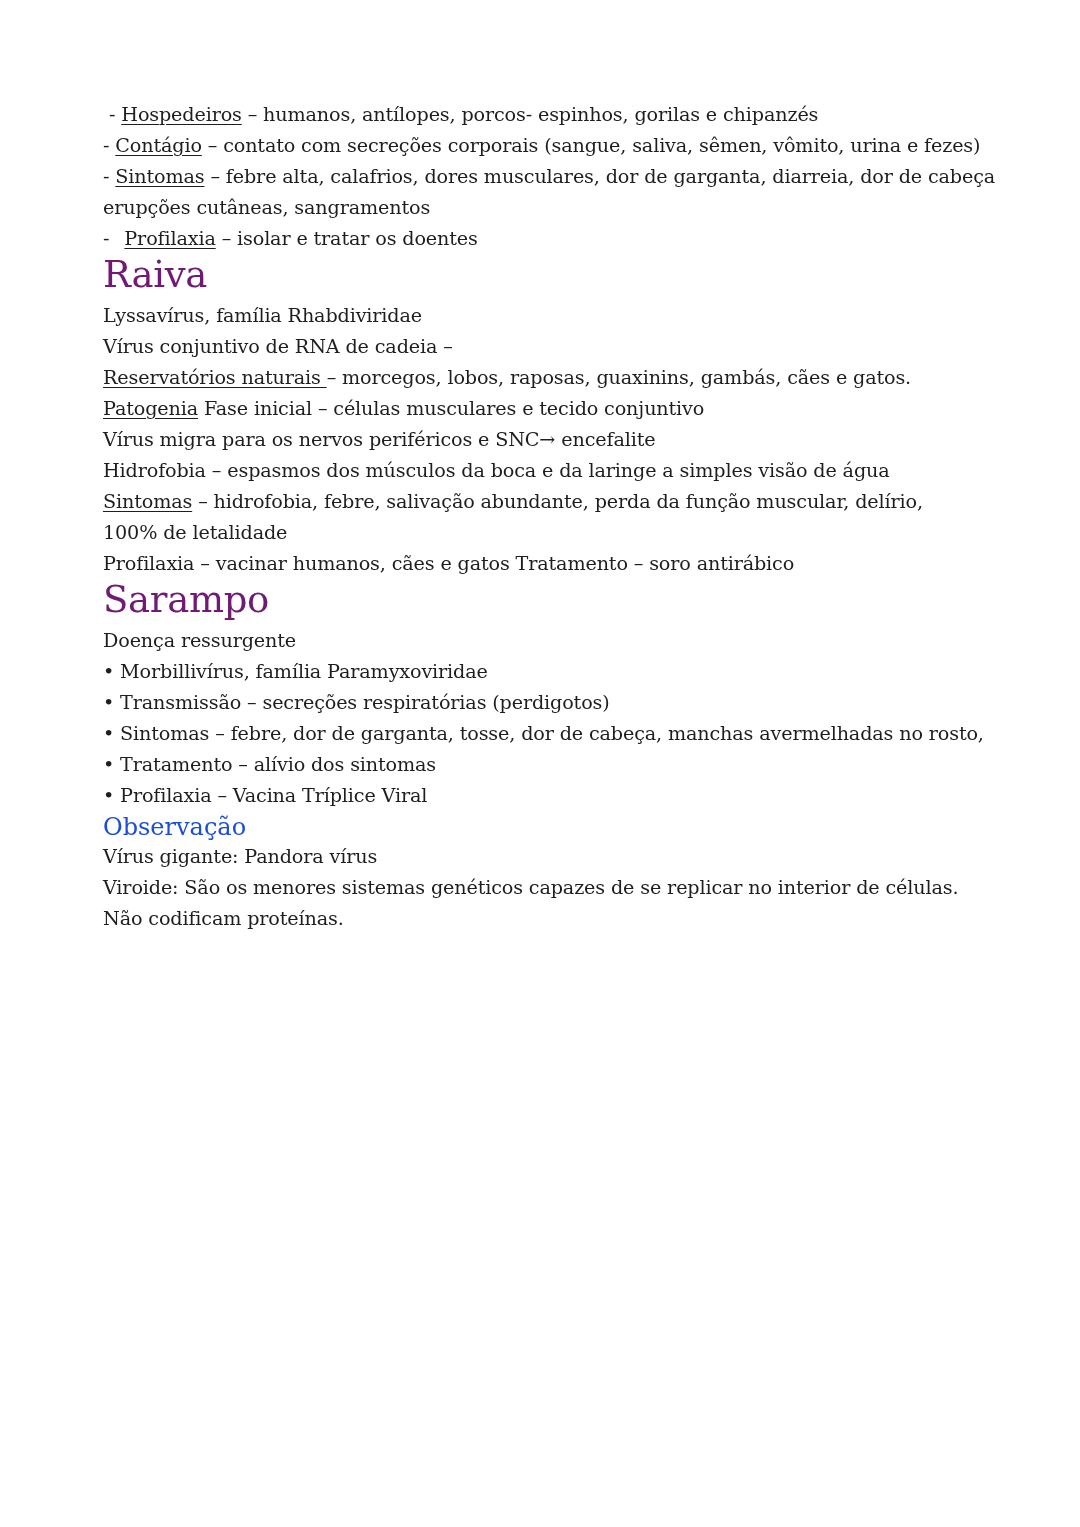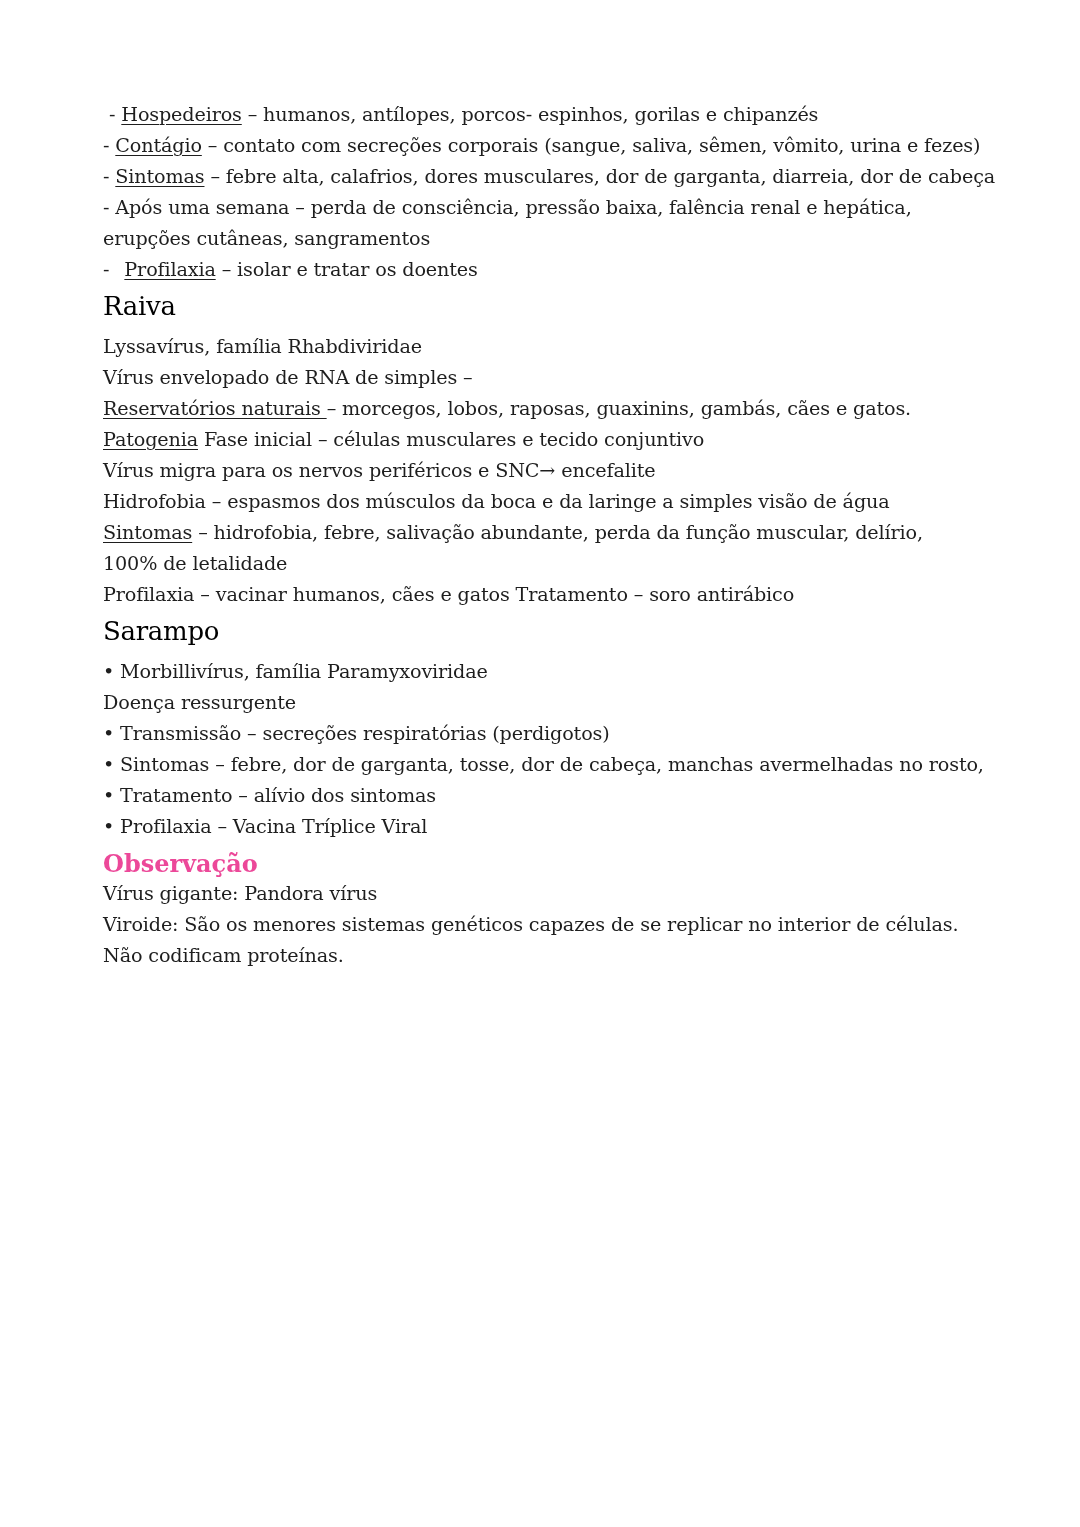--- a/index.html
+++ b/index.html
@@ -27,71 +27,70 @@
       height: 31px;
       white-space: nowrap;
       letter-spacing: -0.15px;
     }
     .u {
       text-decoration: underline;
       text-decoration-thickness: 1px;
       text-underline-offset: 3px;
     }
     .h1 {
-      font-size: 26px;
+      font-size: 37px;
       line-height: 46px;
       height: 46px;
       margin-top: -2px;
       margin-bottom: 2px;
       font-weight: normal;
-      color: #000000;
+      color: #701a75;
       letter-spacing: -0.3px;
     }
     .h2 {
       font-size: 24px;
       line-height: 28px;
       height: 28px;
-      color: #ec4899;
-      font-weight: bold;
-      margin-top: 8px;
+      color: #1d4ed8;
+      font-weight: normal;
+      margin-top: 2px;
     }
     .indent1 { padding-left: 6px; }
     .gap-dash { display: inline-block; width: 15px; }
   </style>
 </head>
 <body>
 
 <div class="page">
 
   <div>
     <div class="line indent1"><span>- </span><span class="u">Hospedeiros</span><span> – humanos, antílopes, porcos- espinhos, gorilas e chipanzés</span></div>
     <div class="line"><span>- </span><span class="u">Contágio</span><span> – contato com secreções corporais (sangue, saliva, sêmen, vômito, urina e fezes)</span></div>
     <div class="line"><span>- </span><span class="u">Sintomas</span><span> – febre alta, calafrios, dores musculares, dor de garganta, diarreia, dor de cabeça</span></div>
-    <div class="line">- Após uma semana – perda de consciência, pressão baixa, falência renal e hepática,</div>
     <div class="line">erupções cutâneas, sangramentos</div>
     <div class="line"><span>-</span><span class="gap-dash"></span><span class="u">Profilaxia</span><span> – isolar e tratar os doentes</span></div>
   </div>
 
   <div>
     <div class="h1">Raiva</div>
     <div class="line">Lyssavírus, família Rhabdiviridae</div>
-    <div class="line">Vírus envelopado de RNA de simples –</div>
+    <div class="line">Vírus conjuntivo de RNA de cadeia –</div>
     <div class="line"><span class="u">Reservatórios naturais </span><span>– morcegos, lobos, raposas, guaxinins, gambás, cães e gatos.</span></div>
     <div class="line"><span class="u">Patogenia</span><span> Fase inicial – células musculares e tecido conjuntivo</span></div>
     <div class="line">Vírus migra para os nervos periféricos e SNC→ encefalite</div>
     <div class="line">Hidrofobia – espasmos dos músculos da boca e da laringe a simples visão de água</div>
     <div class="line"><span class="u">Sintomas</span><span> – hidrofobia, febre, salivação abundante, perda da função muscular, delírio,</span></div>
     <div class="line">100% de letalidade</div>
     <div class="line">Profilaxia – vacinar humanos, cães e gatos Tratamento – soro antirábico</div>
   </div>
 
   <div>
     <div class="h1">Sarampo</div>
+    <div class="line">Doença ressurgente</div>
     <div class="line">• Morbillivírus, família Paramyxoviridae</div>
-    <div class="line">Doença ressurgente</div>
     <div class="line">• Transmissão – secreções respiratórias (perdigotos)</div>
     <div class="line">• Sintomas – febre, dor de garganta, tosse, dor de cabeça, manchas avermelhadas no rosto,</div>
     <div class="line">• Tratamento – alívio dos sintomas</div>
     <div class="line">• Profilaxia – Vacina Tríplice Viral</div>
   </div>
 
   <div>
     <div class="h2">Observação</div>
     <div class="line">Vírus gigante: Pandora vírus</div>
     <div class="line">Viroide: São os menores sistemas genéticos capazes de se replicar no interior de células.</div>

